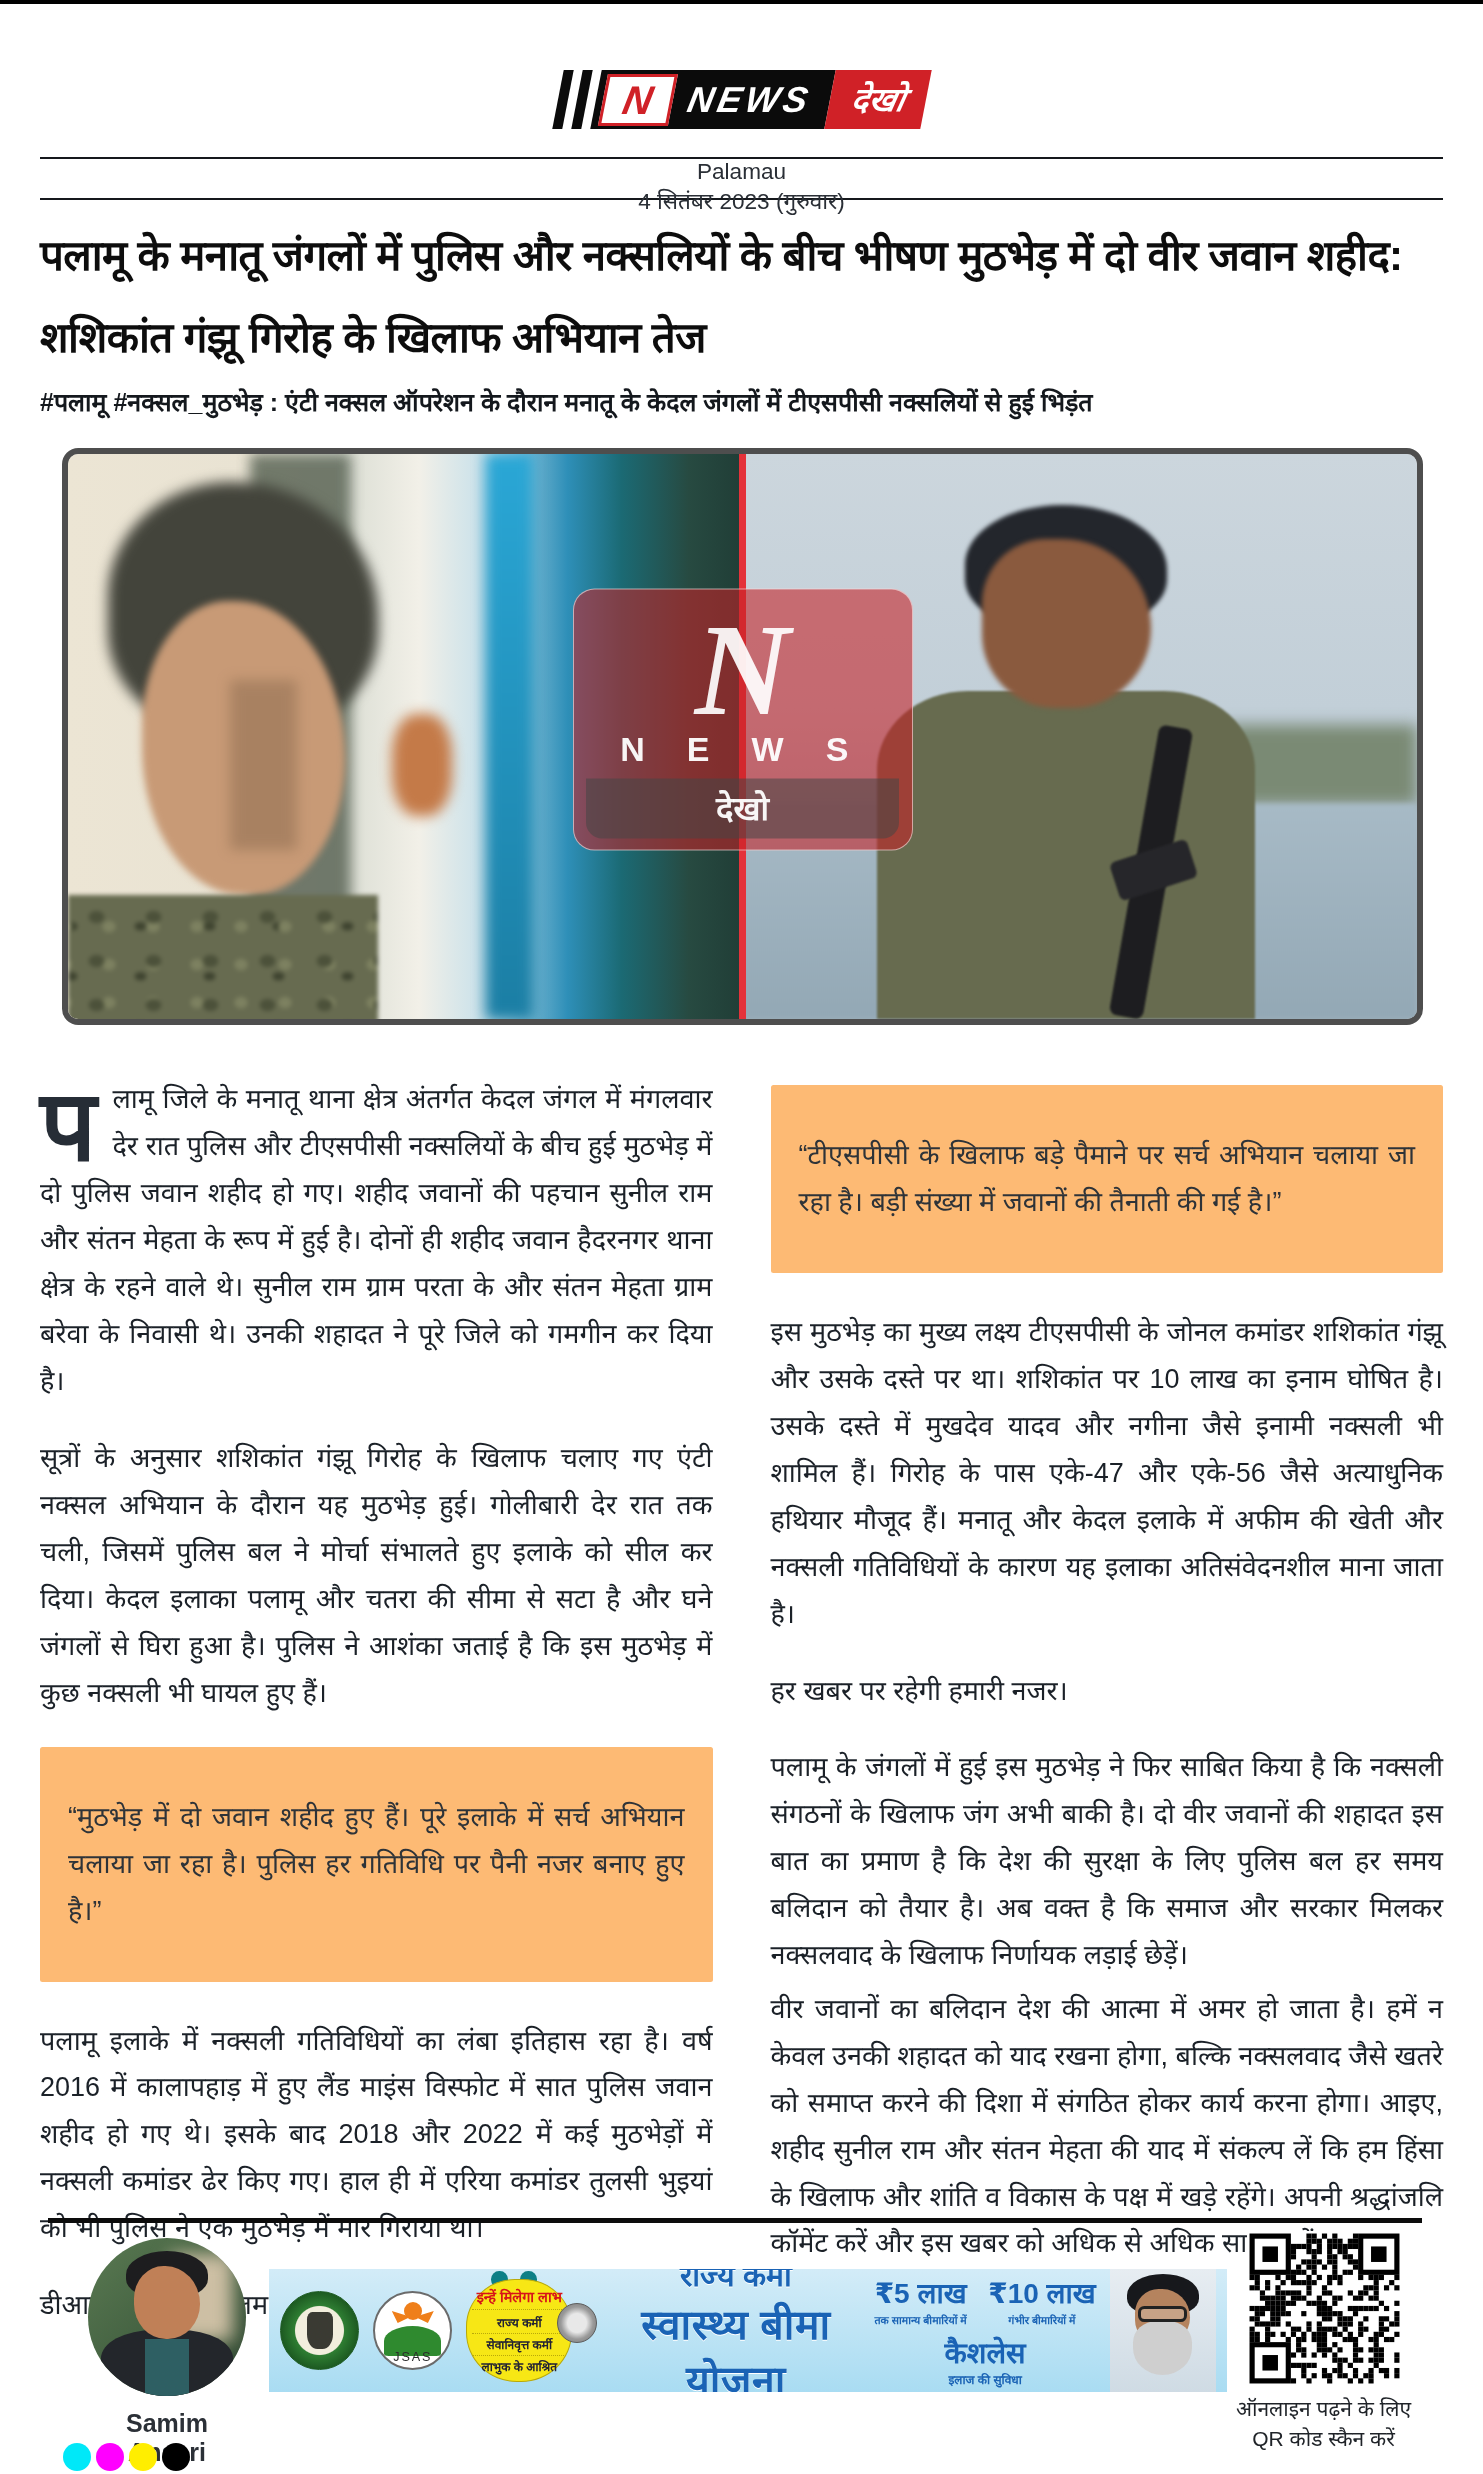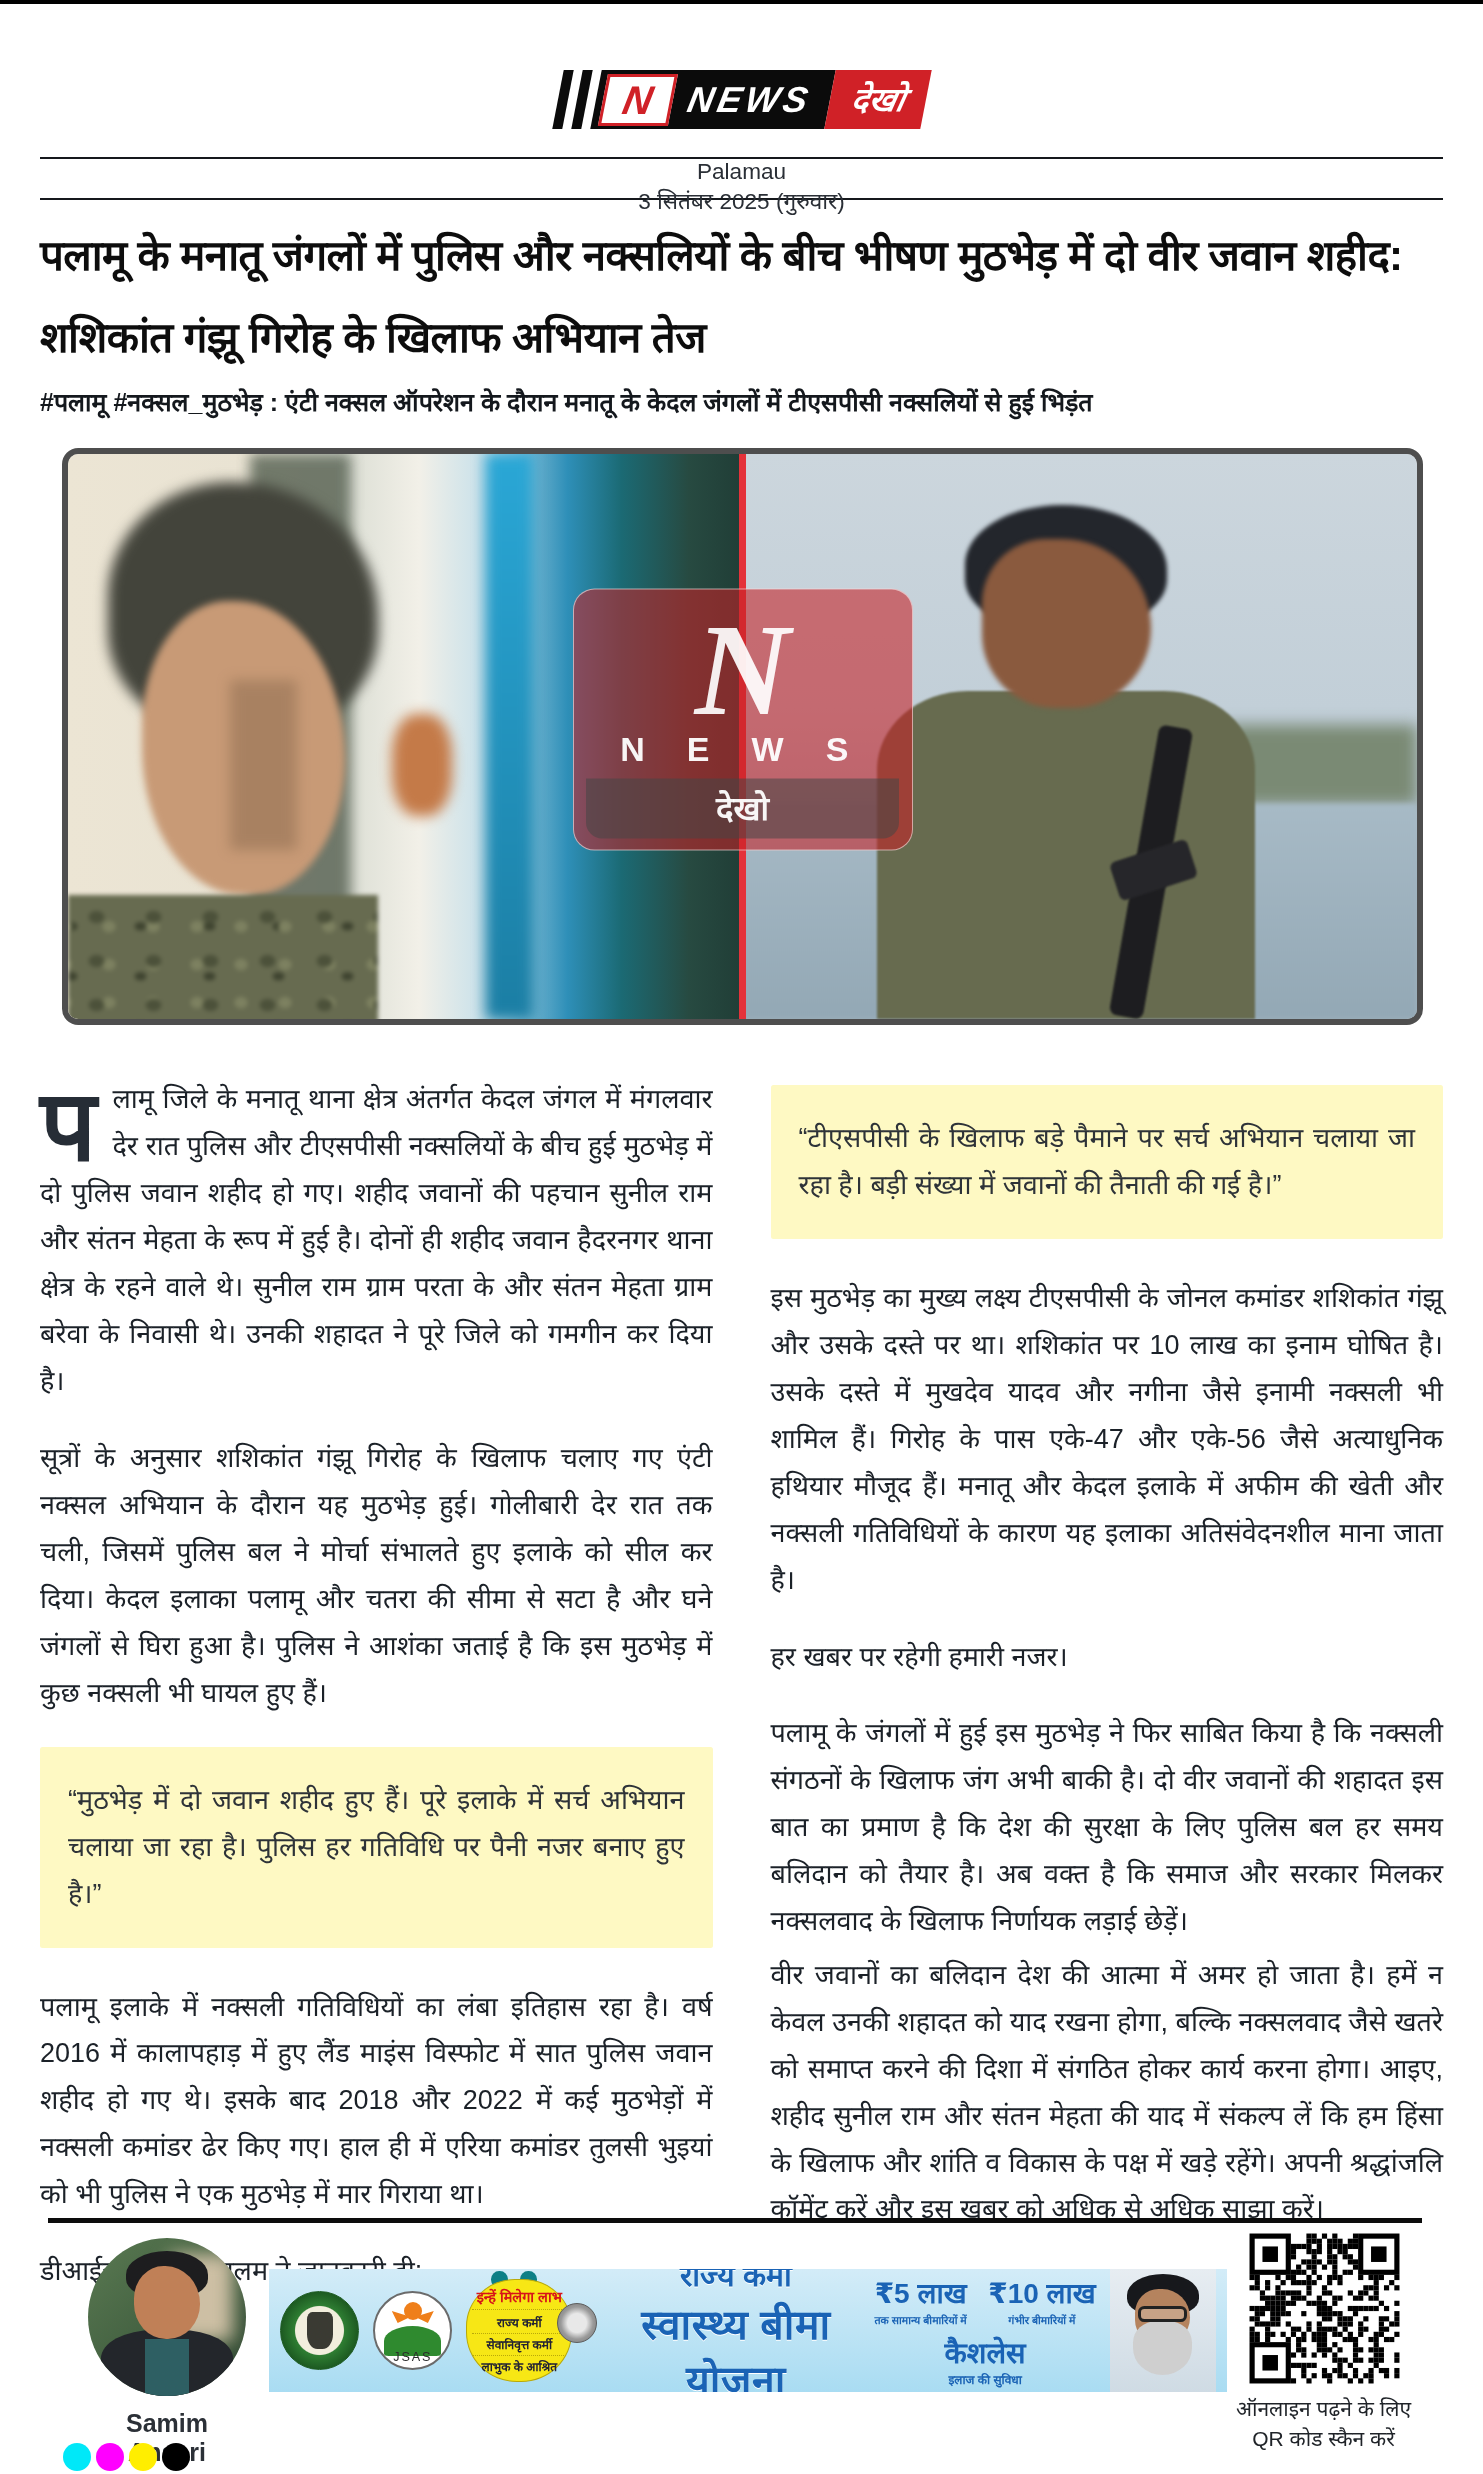--- a/index.html
+++ b/index.html
@@ -63,21 +63,21 @@
   .wm-box{background:rgba(198,32,38,.58);border:1.9px solid rgba(255,255,255,.55);border-radius:21.4px;padding:19px 12.6px 11.3px;}
   .wm-n{font-size:132px;line-height:.92;color:rgba(255,255,255,.92);font-style:italic;font-weight:700;font-family:"Liberation Serif","DejaVu Serif",serif;}
   .wm-news{margin-top:0;color:rgba(255,255,255,.95);font-size:34px;font-weight:800;letter-spacing:16.3px;}
   .wm-dekho{margin-top:10px;background:rgba(70,70,70,.55);border-radius:0 0 16.3px 16.3px;padding:6.3px 0 8.8px;color:rgba(255,255,255,.95);font-size:33px;font-weight:700;}
 
   
   .columns{position:absolute;top:1076px;left:40px;width:1403px;display:flex;gap:58px;}
   .col{width:673px;font-size:27px;line-height:1.74;text-align:justify;color:#1b2128;}
   .col p{margin:0 0 30px 0;}
   .dropcap{float:left;font-size:99px;line-height:.88;font-weight:700;color:#262d36;padding:6.3px 16.3px 0 0;}
-  .quote{background:#fef9c3;padding:30px 28px;margin:8.8px 0 36px 0;color:#2e3338;border-radius:2.5px;}
+  .quote{background:#fdba74;padding:47px 28px;margin:8.8px 0 36px 0;color:#2e3338;border-radius:2.5px;}
   .label-line{margin-bottom:25px;}
 
   
   .footer-rule{position:absolute;top:2218px;left:48px;width:1374px;height:5px;background:#0c0c0c;}
   .author{position:absolute;left:88px;top:2238px;width:158px;text-align:center;}
   .avatar{width:158px;height:158px;border-radius:50%;overflow:hidden;position:relative;background:linear-gradient(135deg,#5a7a52,#3f5c3e 60%,#2f4531);}
   .a-light{position:absolute;right:8%;top:10%;width:40%;height:55%;background:#cdbfa4;filter:blur(8.8px);}
   .a-hair{position:absolute;left:24%;top:8%;width:52%;height:30%;background:#1d1d1f;border-radius:50% 50% 40% 40%;}
   .a-face{position:absolute;left:29%;top:18%;width:42%;height:46%;background:#c08057;border-radius:46% 54% 50% 50%;}
   .a-body{position:absolute;left:8%;top:58%;width:84%;height:45%;background:#23262b;border-radius:40% 40% 0 0;}
@@ -141,21 +141,21 @@
       <div class="news-text" data-interactable="false">NEWS</div>
     </div>
     <div class="logo-red" data-interactable="false">
       <span data-interactable="false">देखो</span>
     </div>
   </div>
 </div>
 
 <div class="metabar" data-interactable="false">
   <span data-interactable="false">Palamau</span>
-  <span data-interactable="false">3 सितंबर 2025 (गुरुवार)</span>
+  <span data-interactable="false">4 सितंबर 2023 (गुरुवार)</span>
 </div>
 
 <h1 class="headline" data-interactable="false" style="margin:0;">पलामू के मनातू जंगलों में पुलिस और नक्सलियों के बीच भीषण मुठभेड़ में दो वीर जवान शहीद: शशिकांत गंझू गिरोह के खिलाफ अभियान तेज</h1>
 <div class="subheadline" data-interactable="false">#पलामू #नक्सल_मुठभेड़ : एंटी नक्सल ऑपरेशन के दौरान मनातू के केदल जंगलों में टीएसपीसी नक्सलियों से हुई भिड़ंत</div>
 
 <div class="photo-wrap" data-interactable="false">
   <div class="half left" data-interactable="false">
     <div class="blur l-band-dark" data-interactable="false"></div>
     <div class="blur l-band-teal" data-interactable="false"></div>
     <div class="blur l-orange" data-interactable="false"></div>

